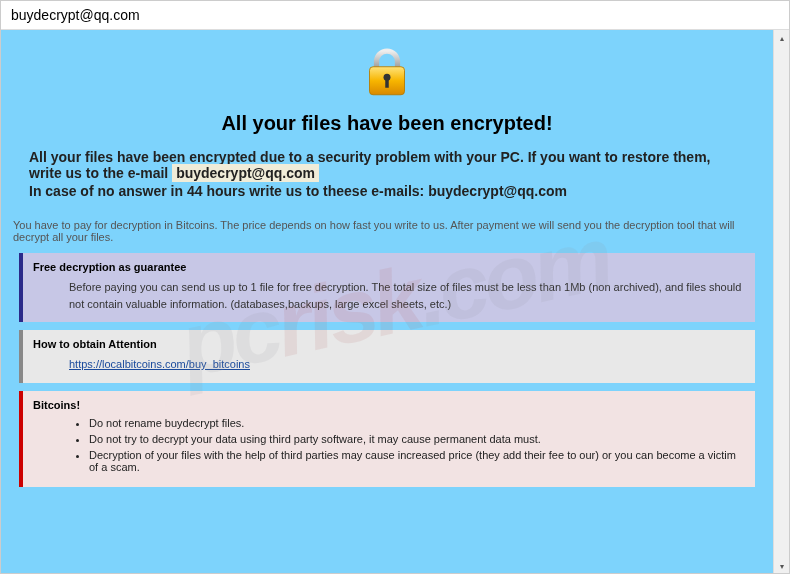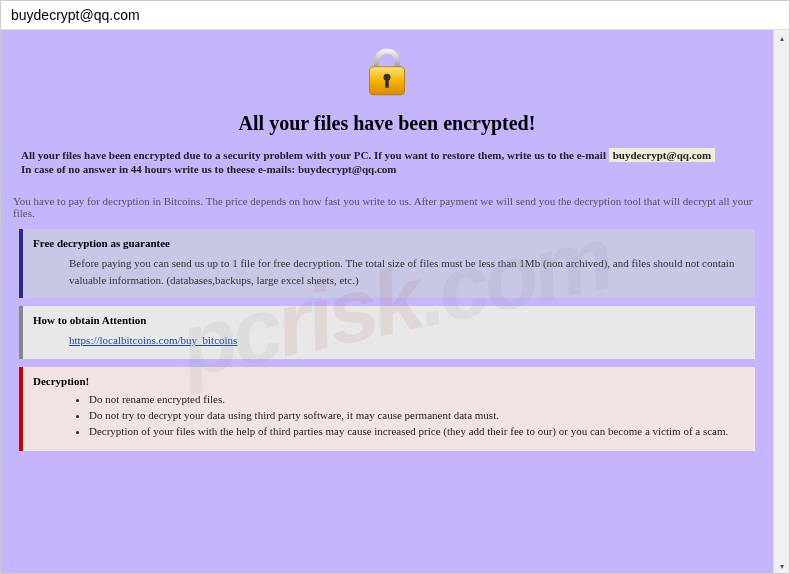--- a/index.html
+++ b/index.html
@@ -18,39 +18,38 @@
   font-size: 14px;
   border-bottom: 1px solid #ddd;
 }
 .content-wrap {
   position: relative;
   height: calc(574px - 30px);
   overflow: hidden;
 }
 .content {
   padding: 10px 12px 26px 12px;
-  background: #c4b5fd;
+  background: #7dd3fc;
   height: 100%;
   overflow-y: hidden;
   margin-right: 16px;
-  font-family: Liberation Serif, serif;
 }
 .lock-wrap {
   text-align: center;
   padding: 4px 0 10px 0;
 }
 .lock-svg { width: 56px; height: 56px; }
 .main-heading {
   text-align: center;
   font-size: 20px;
   font-weight: bold;
   color: #000;
   margin-bottom: 14px;
 }
-.line { margin: 2px 8px; font-size: 11px; color: #222; }
+.line { margin: 2px 16px; font-size: 14px; color: #222; }
 .bold { font-weight: bold; }
 .highlight {
   background: #f0ecd8;
   padding: 1px 4px;
 }
 .sub-note {
   color: #555;
   font-size: 11px;
   margin-top: 20px;
   margin-bottom: 10px;
@@ -179,23 +178,23 @@
     </div>
 
     <div class="box box-gray">
       <div class="box-title">How to obtain Attention</div>
       <div class="box-body">
         <a href="#">https://localbitcoins.com/buy_bitcoins</a>
       </div>
     </div>
 
     <div class="box box-red">
-      <div class="box-title">Decryption!</div>
+      <div class="box-title">Bitcoins!</div>
       <ul>
-        <li>Do not rename encrypted files.</li>
+        <li>Do not rename buydecrypt files.</li>
         <li>Do not try to decrypt your data using third party software, it may cause permanent data must.</li>
         <li>Decryption of your files with the help of third parties may cause increased price (they add their fee to our) or you can become a victim of a scam.</li>
       </ul>
     </div>
 
   </div>
 
   <div class="scrollbar">
     <div class="scroll-btn">
       <span>▴</span>

